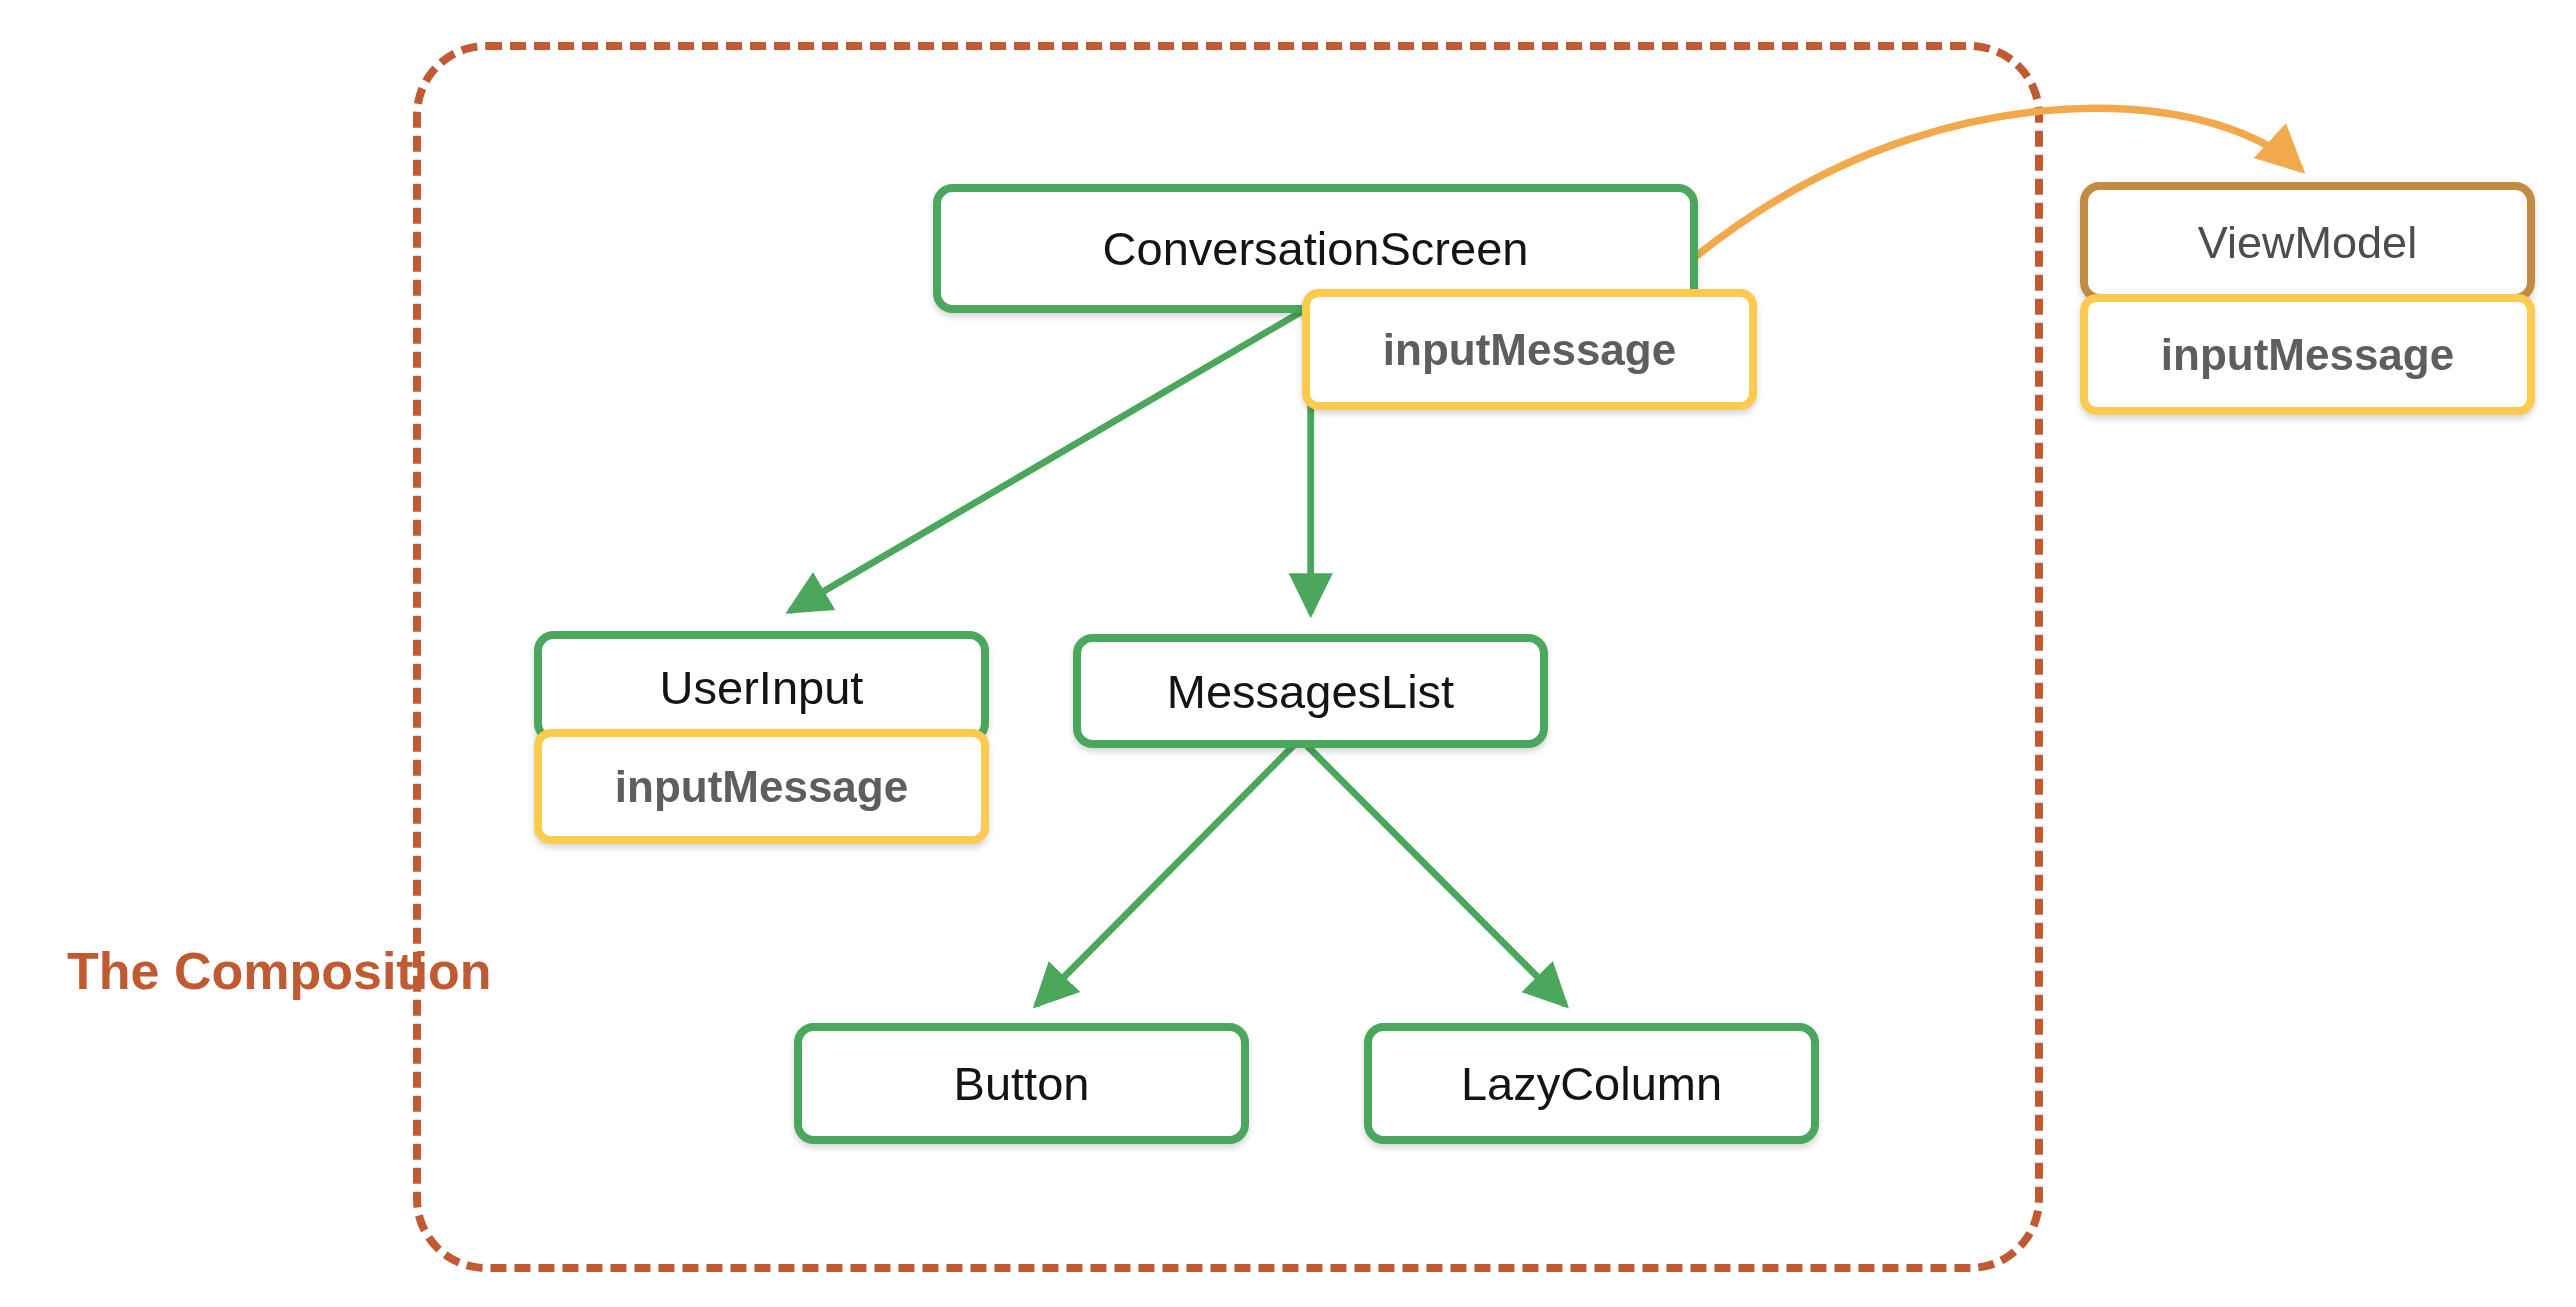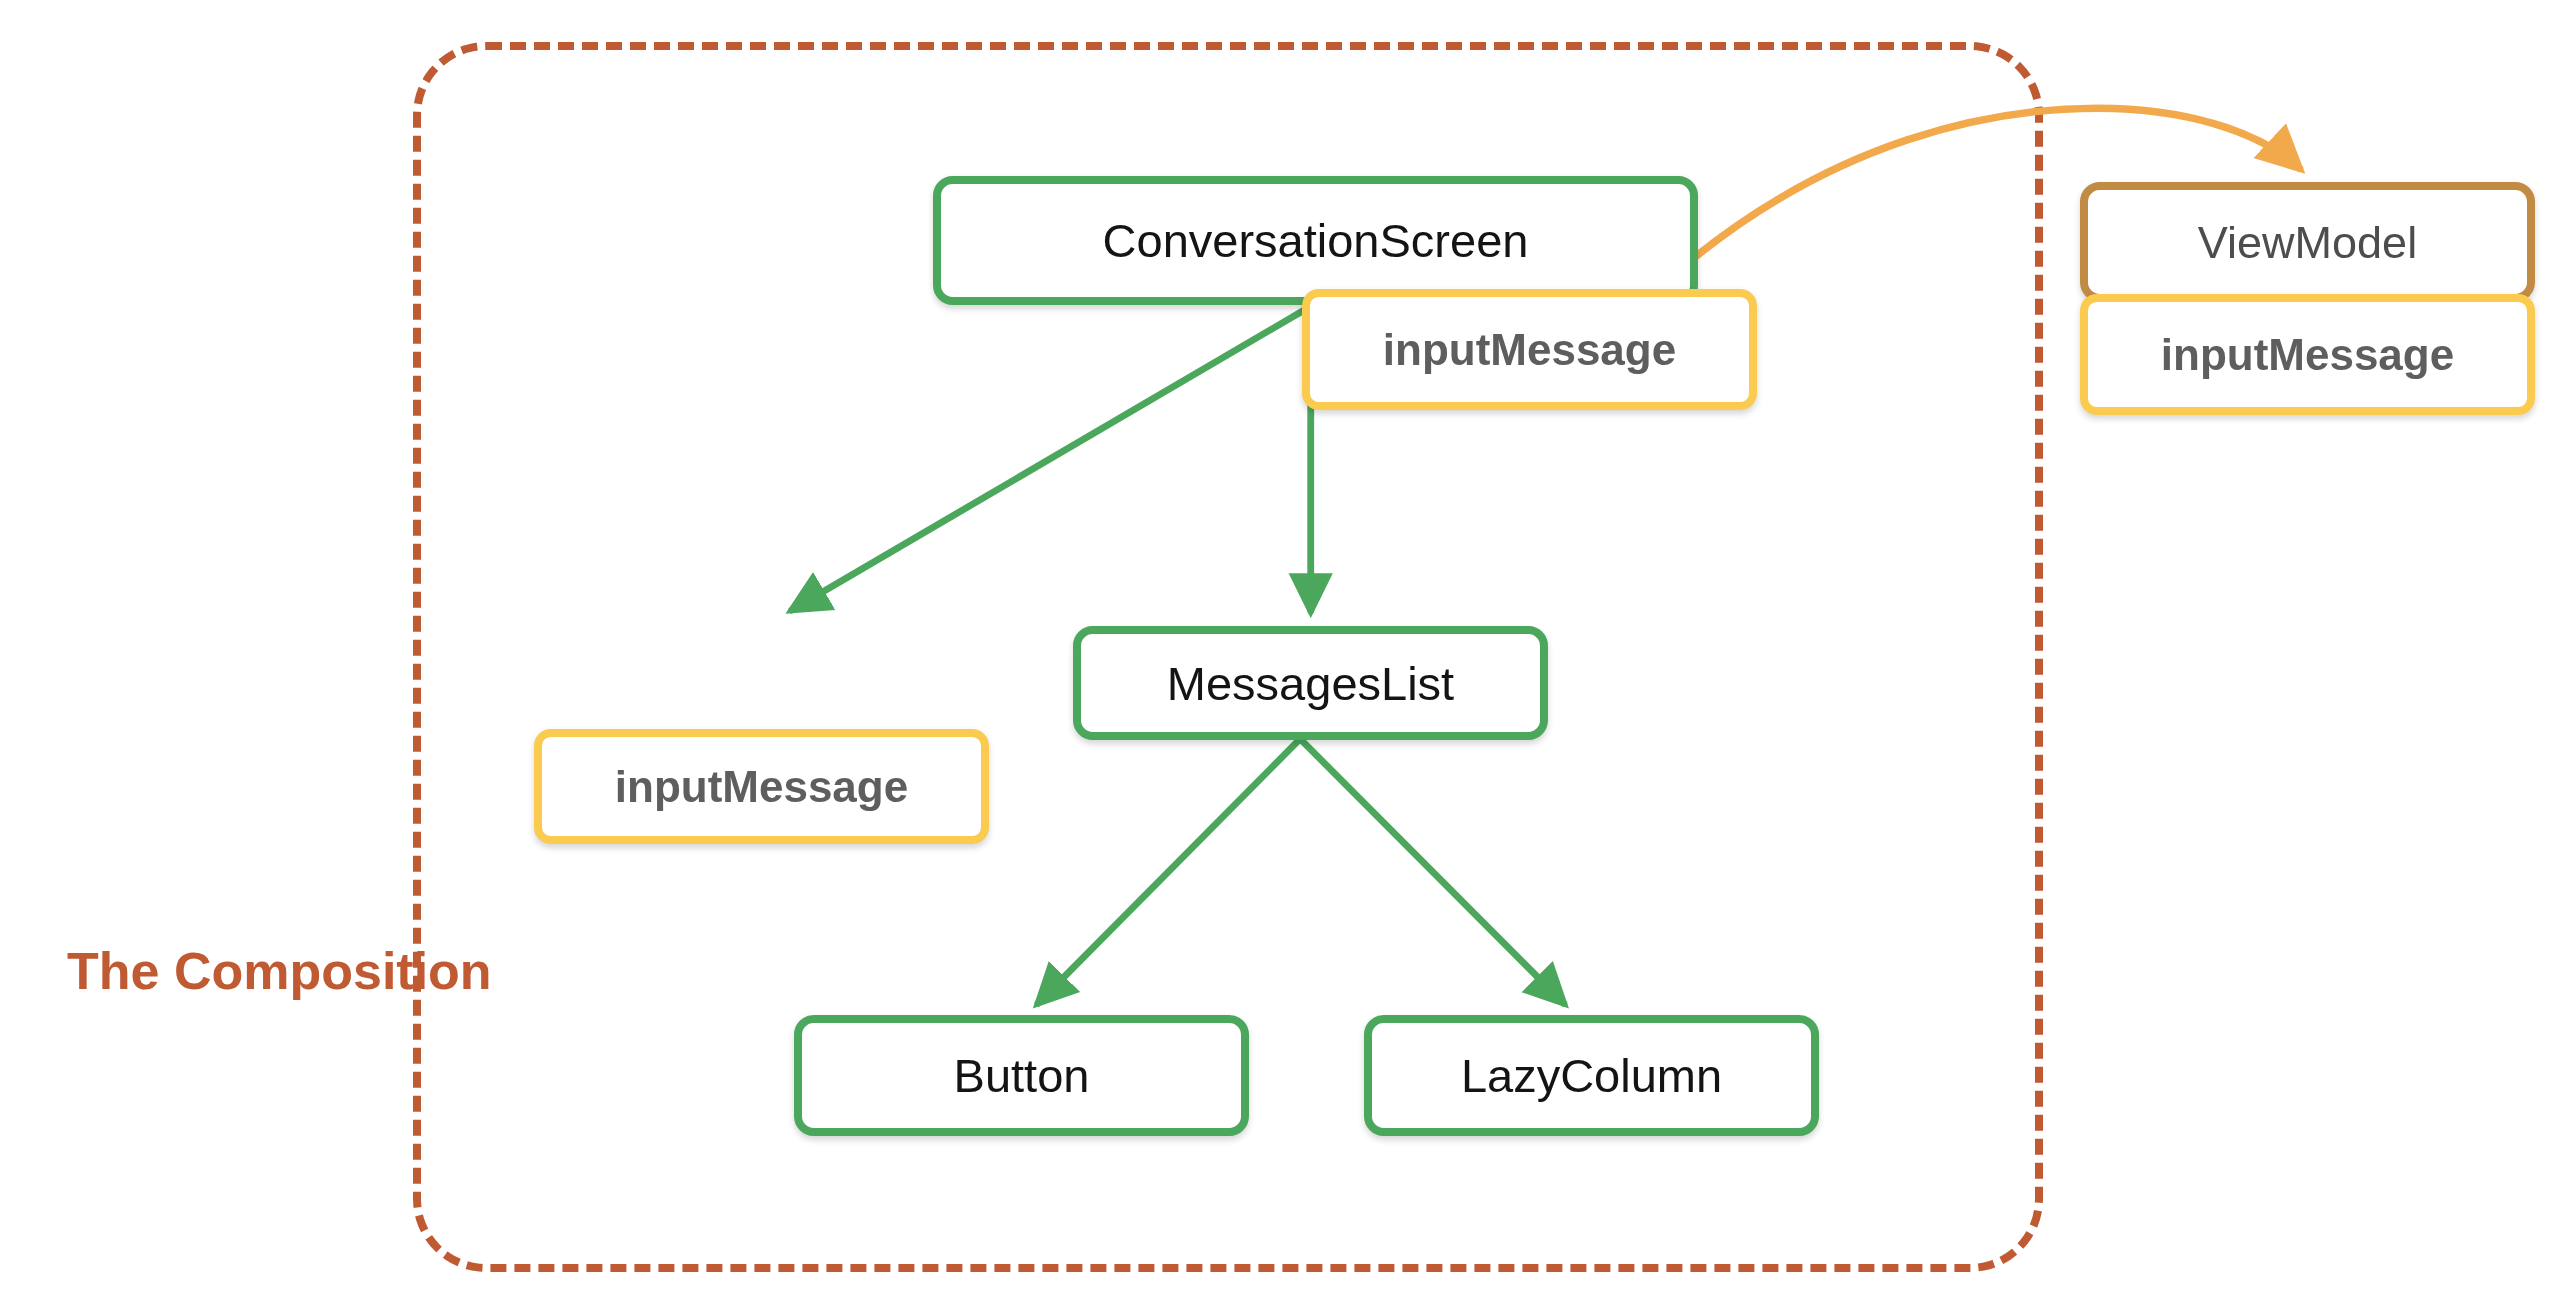--- a/index.html
+++ b/index.html
@@ -40,20 +40,21 @@
     box-shadow: 0 3.8px 6.8px rgba(0,0,0,0.16);
   }
   .node .label {
     white-space: nowrap;
     line-height: 1;
   }
 
   .node.green {
     border-color: #4BA75C;
     border-width: 8.3px;
+    margin-top: 8px;
   }
   .node.green .label {
     color: #141414;
     font-size: 47px;
   }
 
   .node.yellow {
     border-color: #FACB4E;
     border-width: 8.3px;
     border-radius: 16.7px;
@@ -148,20 +149,23 @@
   </div>
 
   <div class="node brown" id="node-viewmodel">
     <span class="label">ViewModel</span>
   </div>
 
   <div class="node yellow" id="node-viewmodel-input">
     <span class="label">inputMessage</span>
   </div>
 
+  <div class="node green" id="node-user-input">
+    <span class="label">UserInput</span>
+  </div>
 
   <div class="node yellow" id="node-user-input-message">
     <span class="label">inputMessage</span>
   </div>
 
   <div class="node green" id="node-messages-list">
     <span class="label">MessagesList</span>
   </div>
 
   <div class="node green" id="node-lazy-column">

